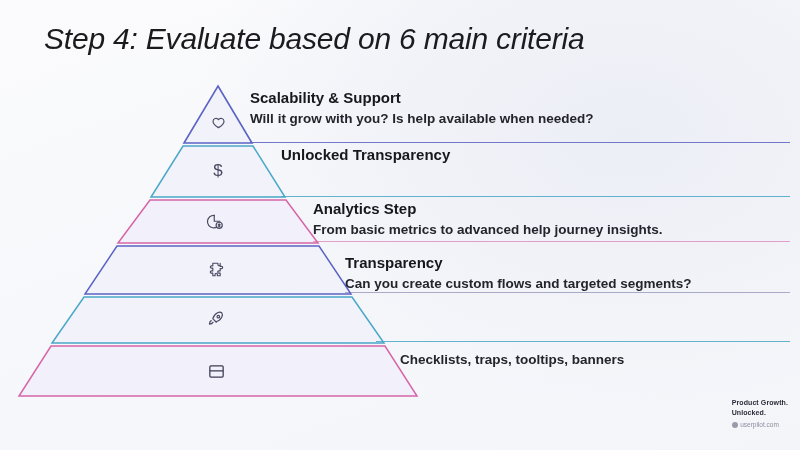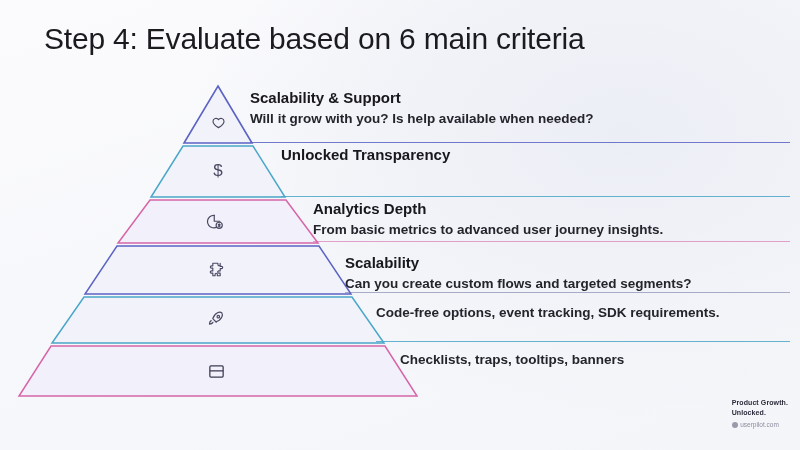--- a/index.html
+++ b/index.html
@@ -17,20 +17,21 @@
 
   
   #title {
     position:absolute;
     left:44px; top:22px;
     font-size:30px;
     font-weight:400;
     color:#1b1b1f;
     letter-spacing:-0.2px;
     white-space:nowrap;
+    font-style:italic;
   }
 
   
   #stage { position:absolute; inset:0; }
 
   .tier-svg { position:absolute; left:0; top:0; overflow:visible; }
 
   .tier-icon {
     position:absolute;
     color:#3a3a52;
@@ -134,51 +135,50 @@
   </svg>
   <div class="tier-icon" style="left:203px; top:210px; width:24px; height:24px;">
     <svg width="18" height="18" viewBox="0 0 24 24" fill="none" stroke="#4a4a63" stroke-width="1.6" stroke-linecap="round" stroke-linejoin="round">
       <path d="M11 3.2A8.3 8.3 0 1 0 18.4 13"></path>
       <path d="M11 3.2V11h7.6"></path>
       <circle cx="17.6" cy="16.4" r="4.1" fill="#f2f0fa"></circle>
       <path d="M17.6 14.4v4M16.4 15.4h2.4M16.4 17.4h2.4"></path>
     </svg>
   </div>
   <div class="tier-text" style="left:313px; top:199px;">
-    <div class="tier-title">Analytics Depth</div>
-    <div class="tier-desc">From basic metrics to advanced user journey insights.</div>
+    <div class="tier-title">Analytics Step</div>
+    <div class="tier-desc">From basic metrics to advanced help journey insights.</div>
   </div>
   <hr class="tier-rule" style="left:313px; top:241px; width:477px; background:#d665a8; opacity:.6;">
 
   <svg class="tier-svg" width="800" height="450">
     <polygon points="117,246 319,246 351,294 85,294" fill="#f1f2fa" stroke="#5b63c4" stroke-width="1.5"></polygon>
   </svg>
   <div class="tier-icon" style="left:205px; top:258px; width:22px; height:22px;">
     <svg width="17" height="17" viewBox="0 0 24 24" fill="none" stroke="#4a4a63" stroke-width="1.6" stroke-linecap="round" stroke-linejoin="round">
       <path d="M10 3.2h4v1.9a1.6 1.6 0 1 0 3.2 0V3.2h0v4.4h1.9a1.6 1.6 0 1 1 0 3.2h-1.9V14h-1.9a1.6 1.6 0 1 0 0 3.2h1.9v3.6h-4v-1.9a1.6 1.6 0 1 0-3.2 0v1.9H6.8v-3.6H4.9a1.6 1.6 0 1 1 0-3.2h1.9V10H4.9a1.6 1.6 0 1 1 0-3.2h1.9V3.2H10z"></path>
     </svg>
   </div>
   <div class="tier-text" style="left:345px; top:253px;">
-    <div class="tier-title">Scalability</div>
+    <div class="tier-title">Transparency</div>
     <div class="tier-desc">Can you create custom flows and targeted segments?</div>
   </div>
   <hr class="tier-rule" style="left:345px; top:292px; width:445px; background:#6b6f9a; opacity:.55;">
 
   <svg class="tier-svg" width="800" height="450">
     <polygon points="84,297 352,297 384,343 52,343" fill="#f1f2fa" stroke="#49a7c8" stroke-width="1.5"></polygon>
   </svg>
   <div class="tier-icon" style="left:205px; top:308px; width:22px; height:22px;">
     <svg width="18" height="18" viewBox="0 0 24 24" fill="none" stroke="#4a4a63" stroke-width="1.6" stroke-linecap="round" stroke-linejoin="round">
       <path d="M5.6 14.2c-1.6.8-2.3 2.6-2.3 4.6 2 0 3.8-.7 4.6-2.3"></path>
       <path d="M12.4 16.3 7.7 11.6c.9-3.1 3-6.4 6.4-8 2.1-1 4.2-.8 5.6.1.9 1.4 1.1 3.5.1 5.6-1.6 3.4-4.9 5.5-8 6.4z"></path>
       <circle cx="15.1" cy="8.9" r="1.7"></circle>
     </svg>
   </div>
   <div class="tier-text" style="left:376px; top:302px;">
-    <div class="tier-desc">Code-free options, event tracking, SDK requirements.</div>
   </div>
   <hr class="tier-rule" style="left:376px; top:341px; width:414px; background:#49a7c8; opacity:.85;">
 
   <svg class="tier-svg" width="800" height="450">
     <polygon points="51,346 385,346 417,396 19,396" fill="#f2f0fa" stroke="#d665a8" stroke-width="1.5"></polygon>
   </svg>
   <div class="tier-icon" style="left:205px; top:360px; width:22px; height:22px;">
     <svg width="19" height="19" viewBox="0 0 24 24" fill="none" stroke="#3d3d52" stroke-width="1.6" stroke-linejoin="round">
       <rect x="3.6" y="5" width="16.8" height="14" rx="1.4"></rect>
       <path d="M3.6 11.2h16.8"></path>

